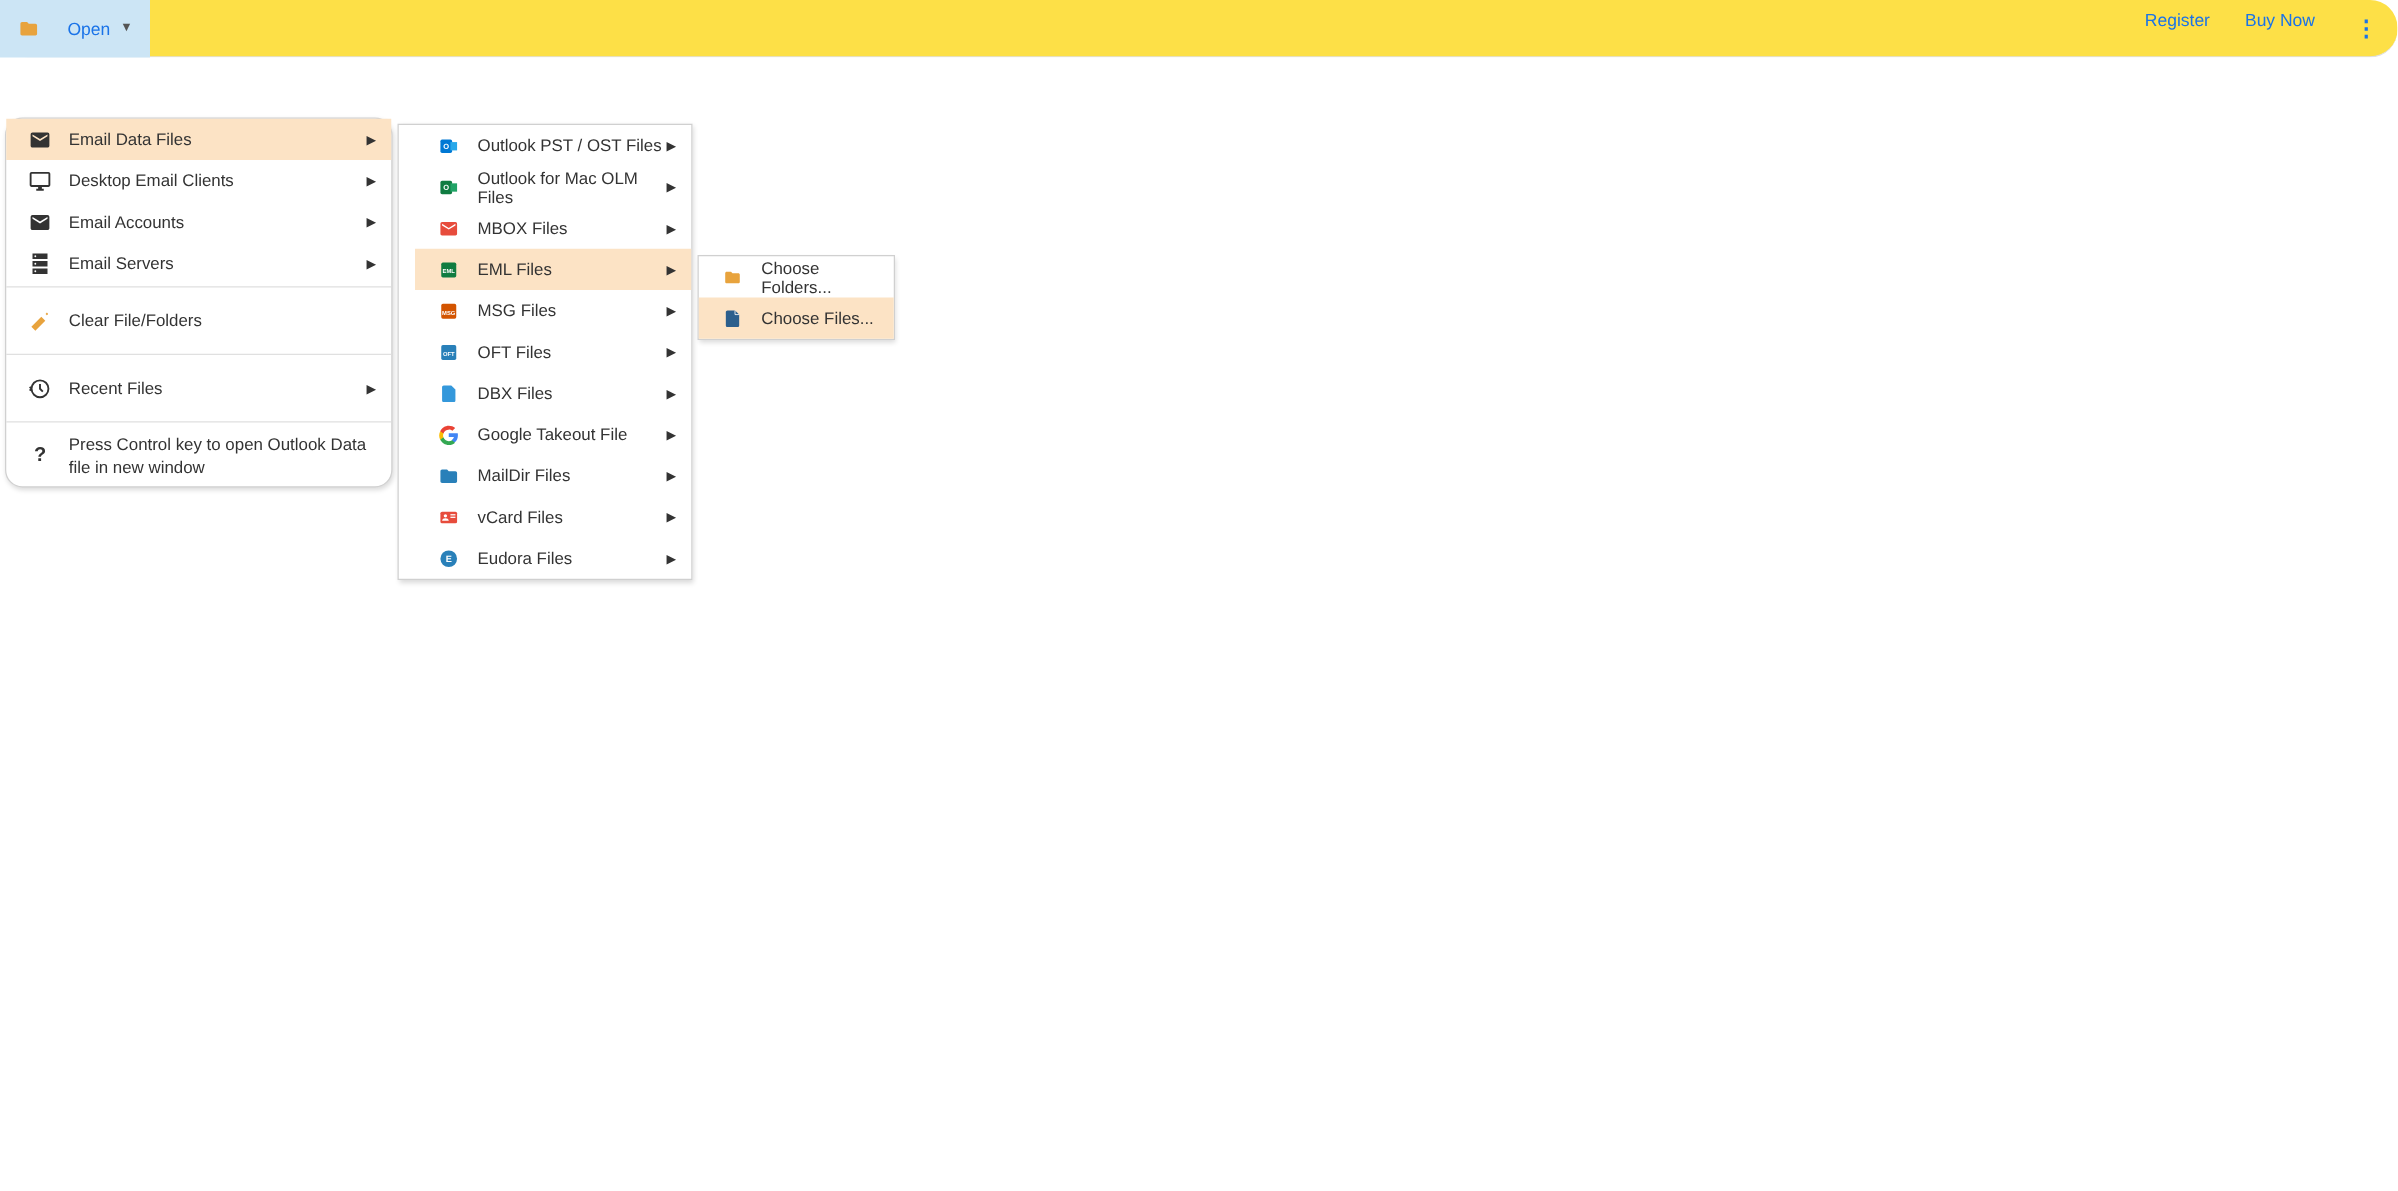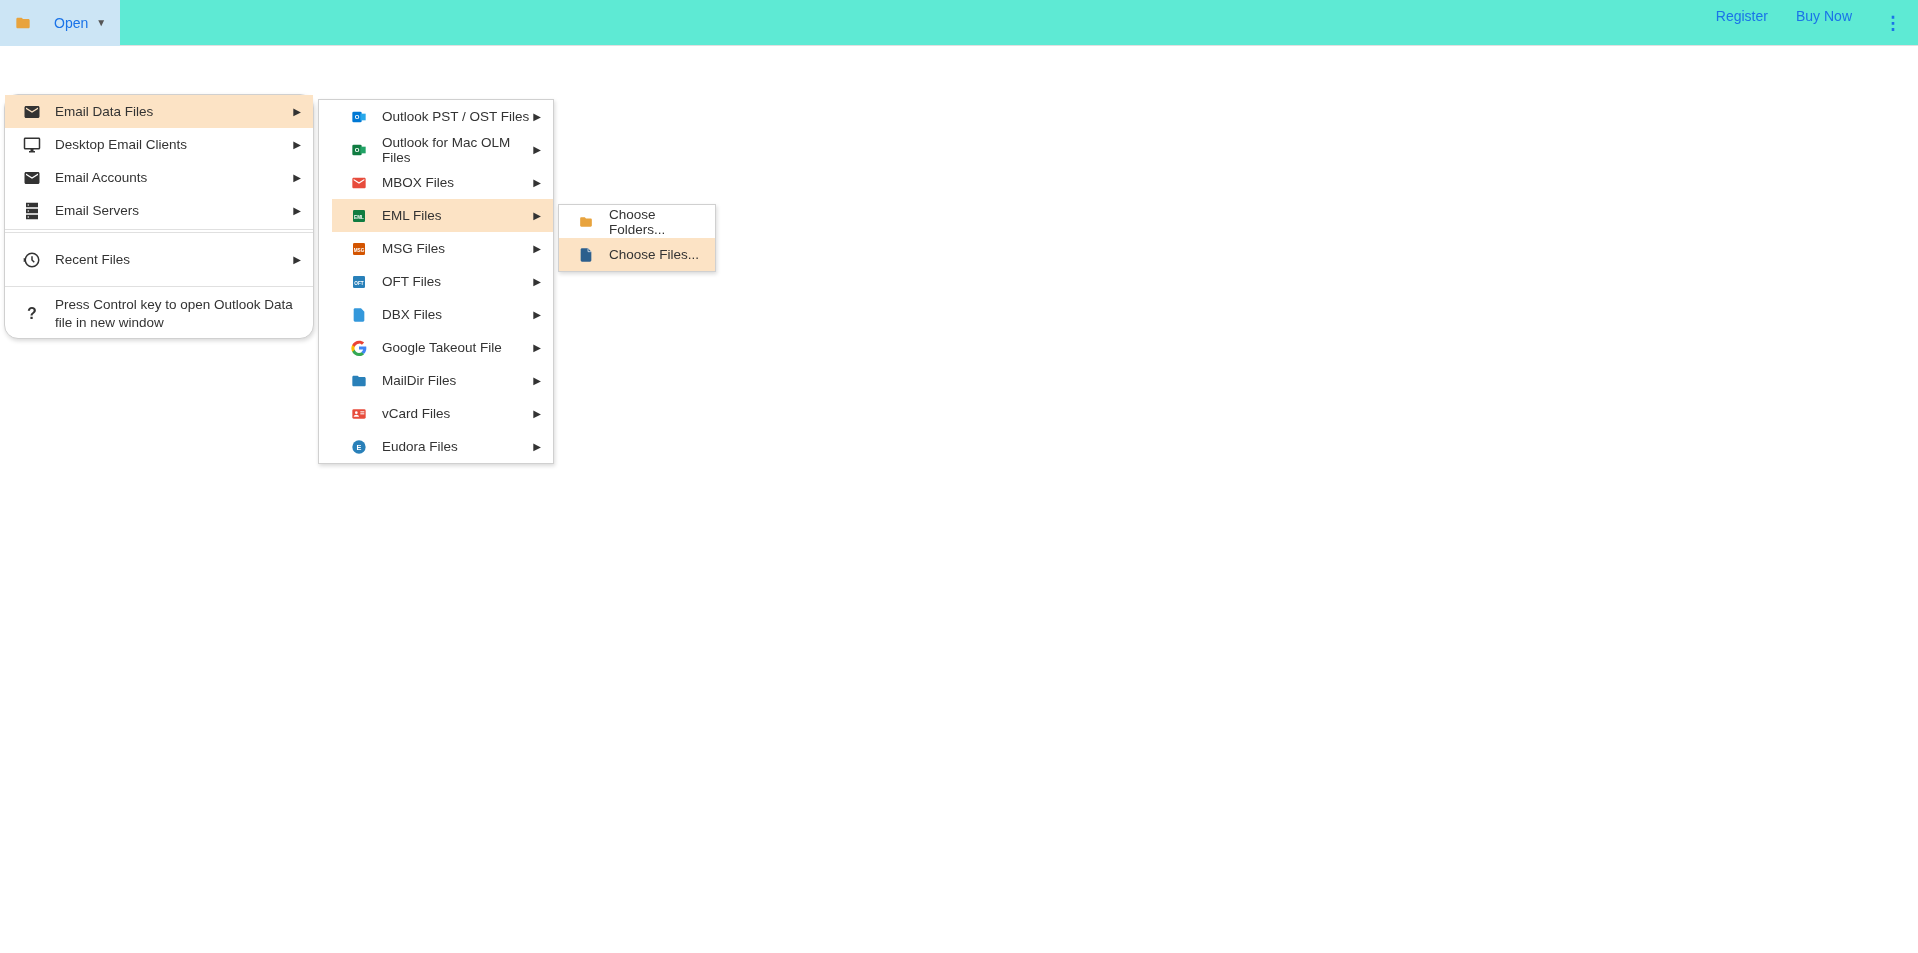--- a/index.html
+++ b/index.html
@@ -12,23 +12,24 @@
       background: #ffffff;
       width: 1918px;
       height: 953px;
       overflow: hidden;
     }
     .toolbar {
       display: flex;
       justify-content: space-between;
       align-items: center;
       height: 46px;
-      background: #5eead4;
+      background: #fde047;
       border-bottom: 1px solid #e0e0e0;
       padding: 0 12px 0 0;
+      border-radius: 22px;
     }
     .toolbar-left {
       display: flex;
       align-items: center;
     }
     .open-button {
       display: flex;
       align-items: center;
       gap: 8px;
       height: 46px;
@@ -186,20 +187,28 @@
             <path d="M4 1h16v6H4zM4 9h16v6H4zM4 17h16v6H4z"></path>
             <circle cx="7" cy="4" r="1" fill="#fff"></circle>
             <circle cx="7" cy="12" r="1" fill="#fff"></circle>
             <circle cx="7" cy="20" r="1" fill="#fff"></circle>
           </svg>
       </span>
       <span class="menu-label">Email Servers</span>
       <span class="submenu-arrow">▶</span>
     </div>
     <div class="menu-separator"></div>
+    <div class="menu-item tall">
+      <span class="menu-icon">
+        <svg viewBox="0 0 24 24" width="18" height="18" fill="#e8a33d">
+            <path d="M19.36 2.72l1.42 1.42-5.26 5.26 2.12 2.12-10.6 10.6-4.24-4.24 10.6-10.6 2.12 2.12 3.84-3.84-1.42-1.42 1.42-1.42z"></path>
+          </svg>
+      </span>
+      <span class="menu-label">Clear File/Folders</span>
+    </div>
     <div class="menu-separator"></div>
     <div class="menu-item tall">
       <span class="menu-icon">
         <svg viewBox="0 0 24 24" width="18" height="18" fill="none" stroke="#333" stroke-width="2">
             <circle cx="12" cy="12" r="9"></circle>
             <path d="M12 7v5l3 3"></path>
             <path d="M3 12 L1 10 M3 12 L1 14"></path>
           </svg>
       </span>
       <span class="menu-label">Recent Files</span>

